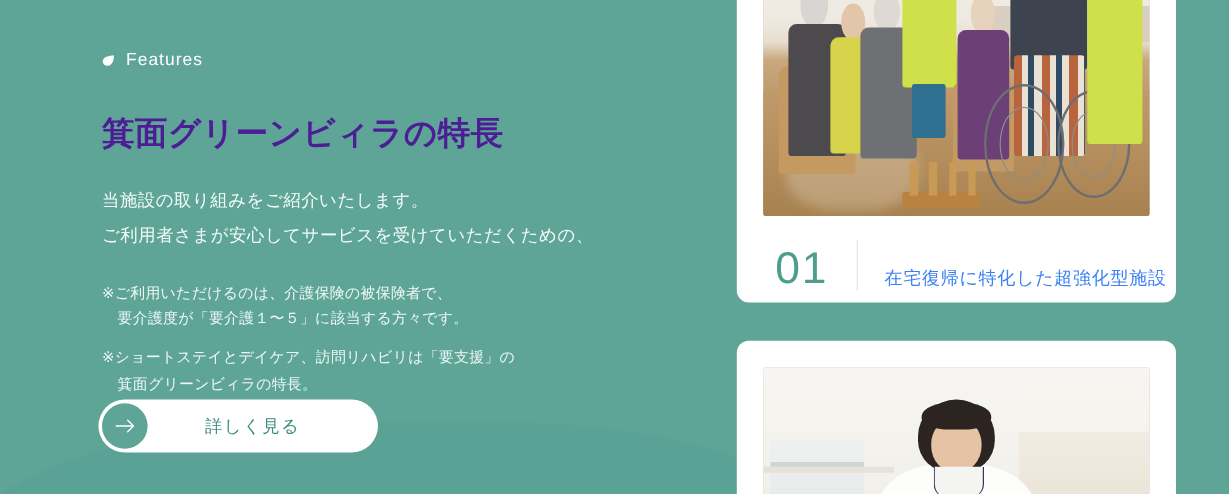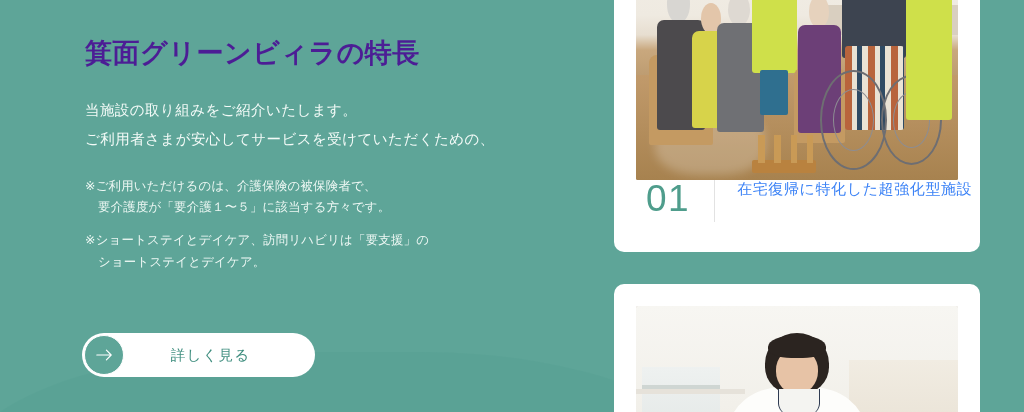--- a/index.html
+++ b/index.html
@@ -113,21 +113,21 @@
 
   .photo{
     width:322px; height:250px;
     border-radius:2px;
     position:relative; overflow:hidden;
     background:#cfc8bd;
   }
   .photo-2{ height:180px; }
 
   .card-foot{
-    display:flex; align-items:flex-start;
+    display:flex; align-items:flex-end;
     padding:0 4px 0 32px;
     height:62px;
   }
   .card-num{
     color:#4f9d8c;
     font-size:37px;
     font-weight:300;
     letter-spacing:.04em;
     line-height:1;
     font-family:"Liberation Sans","DejaVu Sans",sans-serif;
@@ -190,36 +190,44 @@
 </style>
 </head>
 <body>
 
 <div class="stage">
 
   <div class="bg-blob"></div>
 
   <div class="left">
 
+    <div class="eyebrow">
+      <span class="leaf-icon">
+        <svg viewBox="0 0 11 11" aria-hidden="true">
+          <path d="M10 1.2C10 6.6 7.6 9.8 4.6 9.8 2.2 9.8 0.6 8.2 0.6 6 0.6 3.1 4.2 1.2 10 1.2Z" fill="#ffffff"></path>
+        </svg>
+      </span>
+      <span>Features</span>
+    </div>
 
     <h2 class="headline">箕面グリーンビィラの特長</h2>
 
     <div class="lead">
       <div>当施設の取り組みをご紹介いたします。</div>
       <div>ご利用者さまが安心してサービスを受けていただくための、</div>
     </div>
 
     <div class="notes">
       <div class="note">
         <div>※ご利用いただけるのは、介護保険の被保険者で、</div>
         <div class="ind">要介護度が「要介護１〜５」に該当する方々です。</div>
       </div>
       <div class="note">
         <div>※ショートステイとデイケア、訪問リハビリは「要支援」の</div>
-        <div class="ind">ショートステイとデイケア。</div>
+        <div class="ind">箕面グリーンビィラの特長。</div>
       </div>
     </div>
 
     <a class="cta" href="#">
       <span class="cta-circle">
         <svg width="17" height="12" viewBox="0 0 17 12" aria-hidden="true">
           <path d="M0.8 6H15.2M10.4 1.2L15.2 6L10.4 10.8" fill="none" stroke="#ffffff" stroke-width="1.15" stroke-linecap="round" stroke-linejoin="round"></path>
         </svg>
       </span>
       <span class="cta-label">詳しく見る</span>

